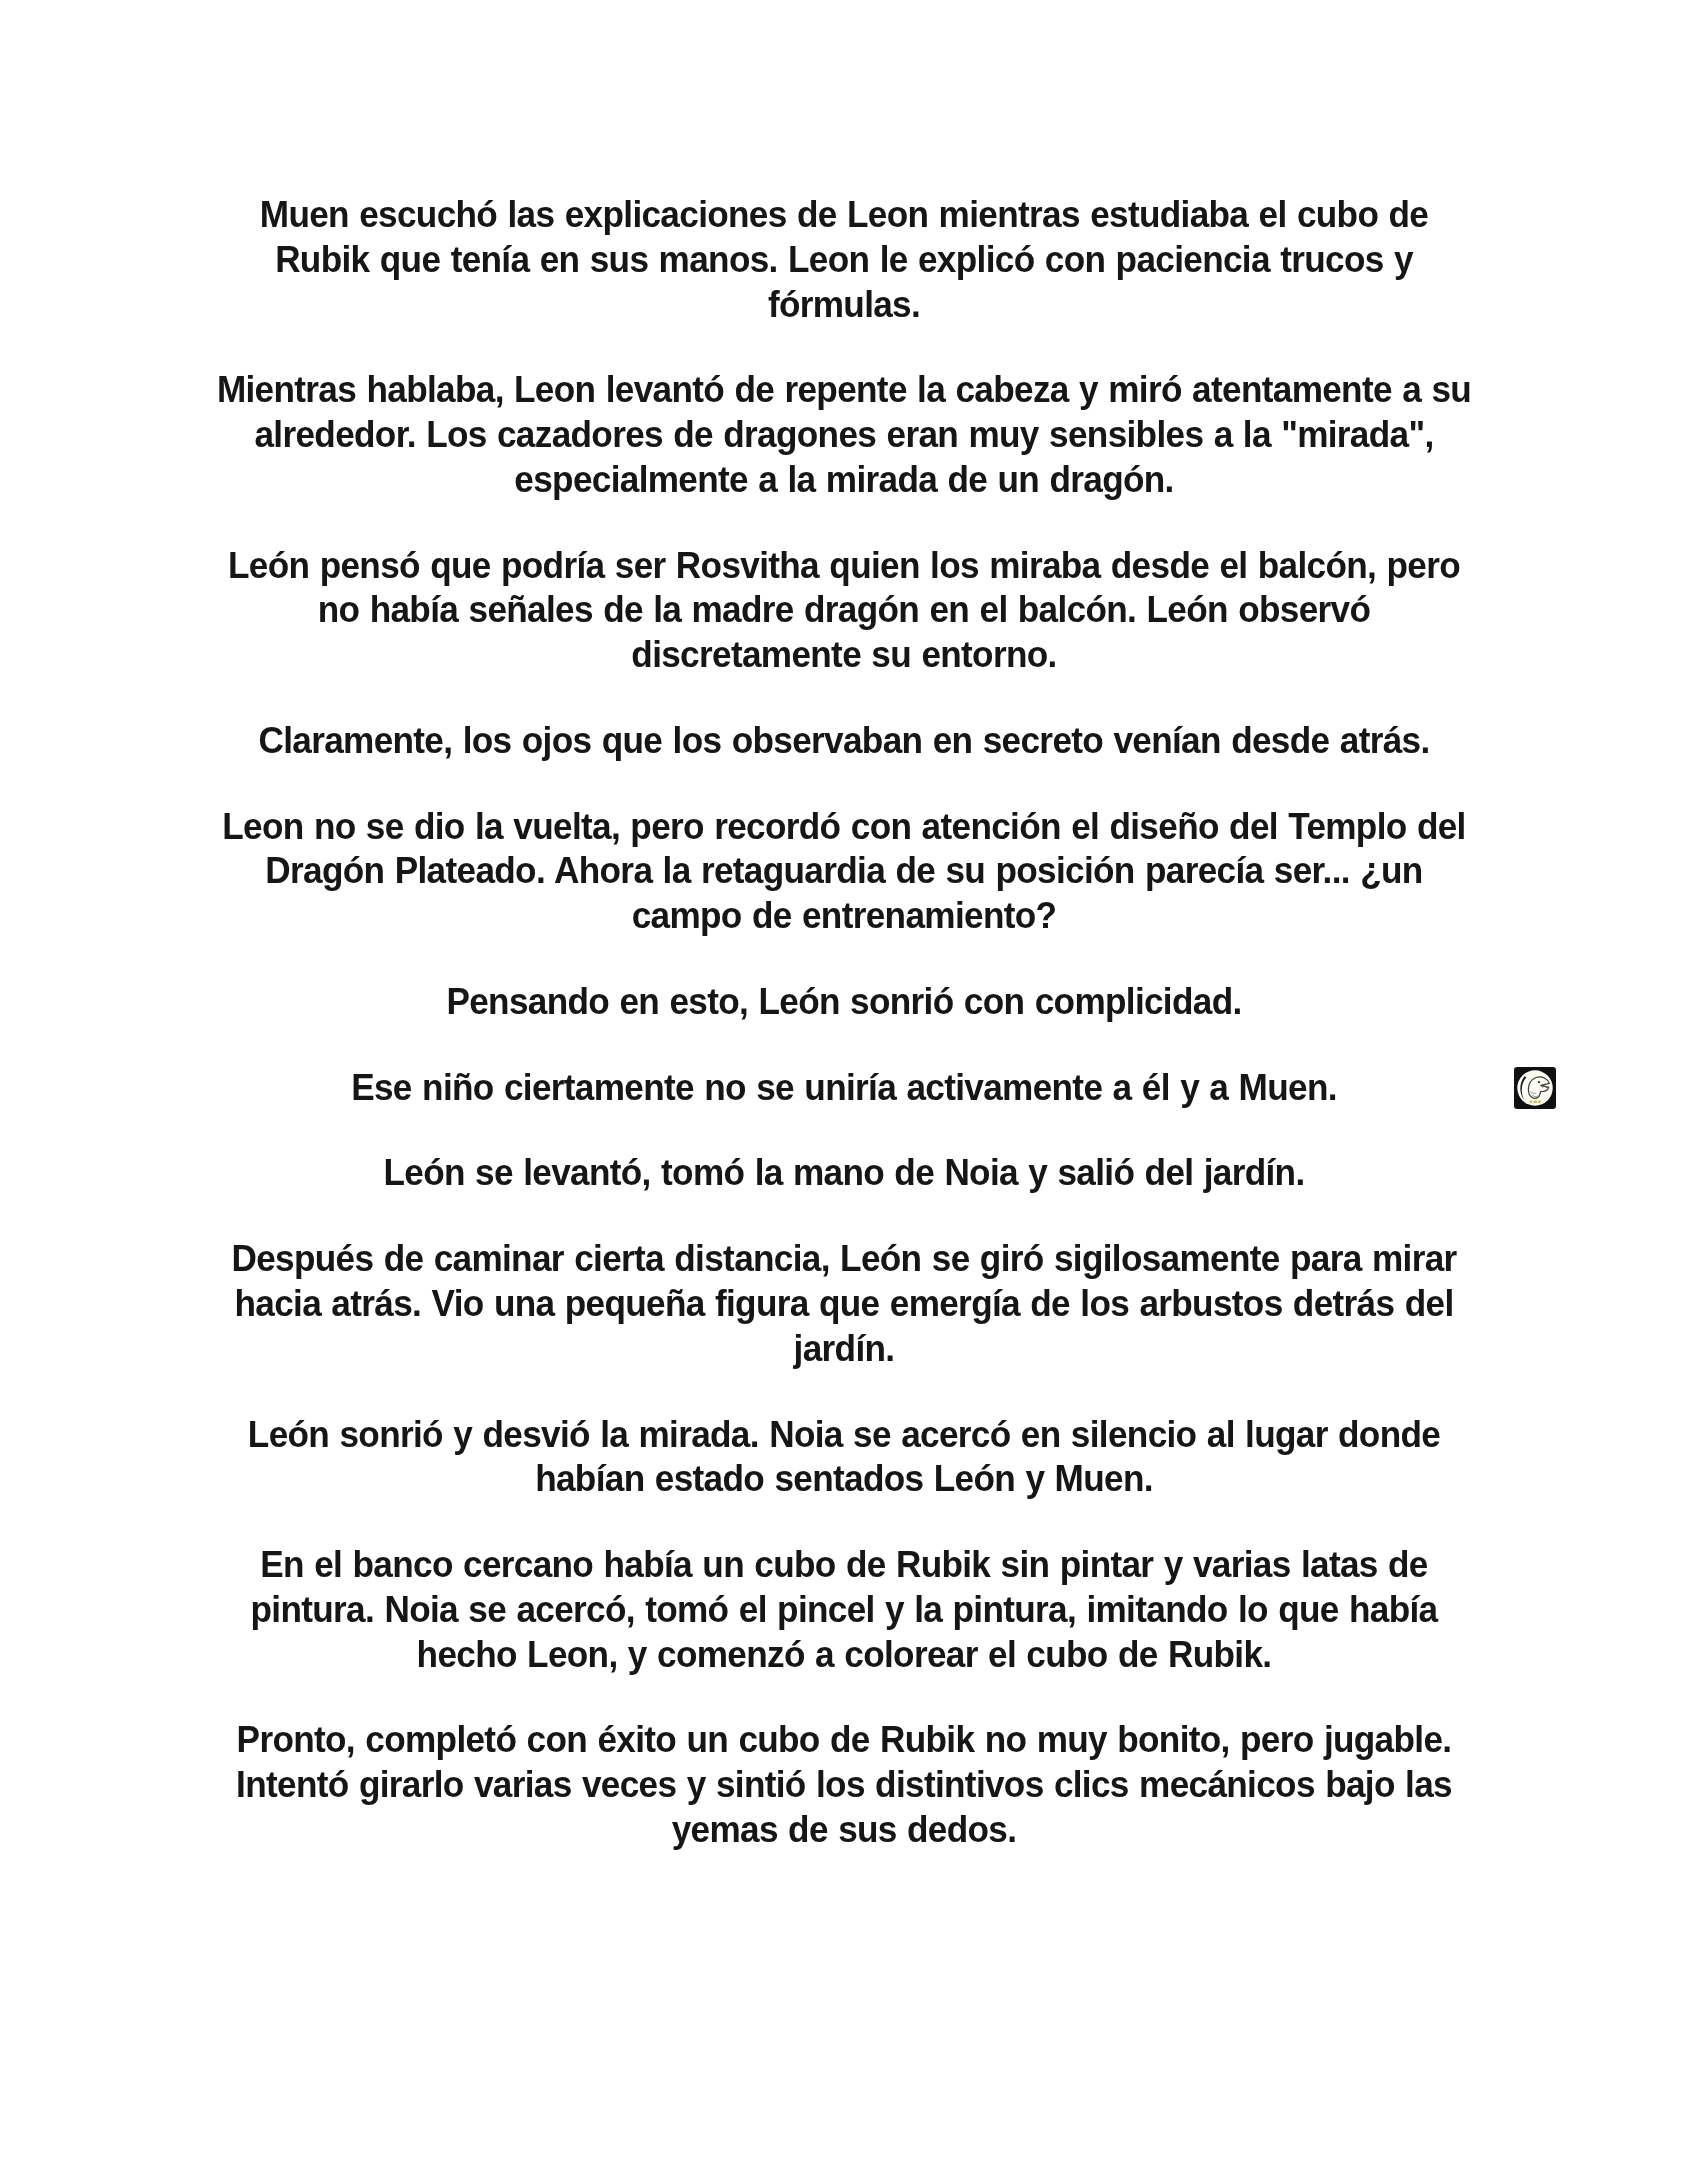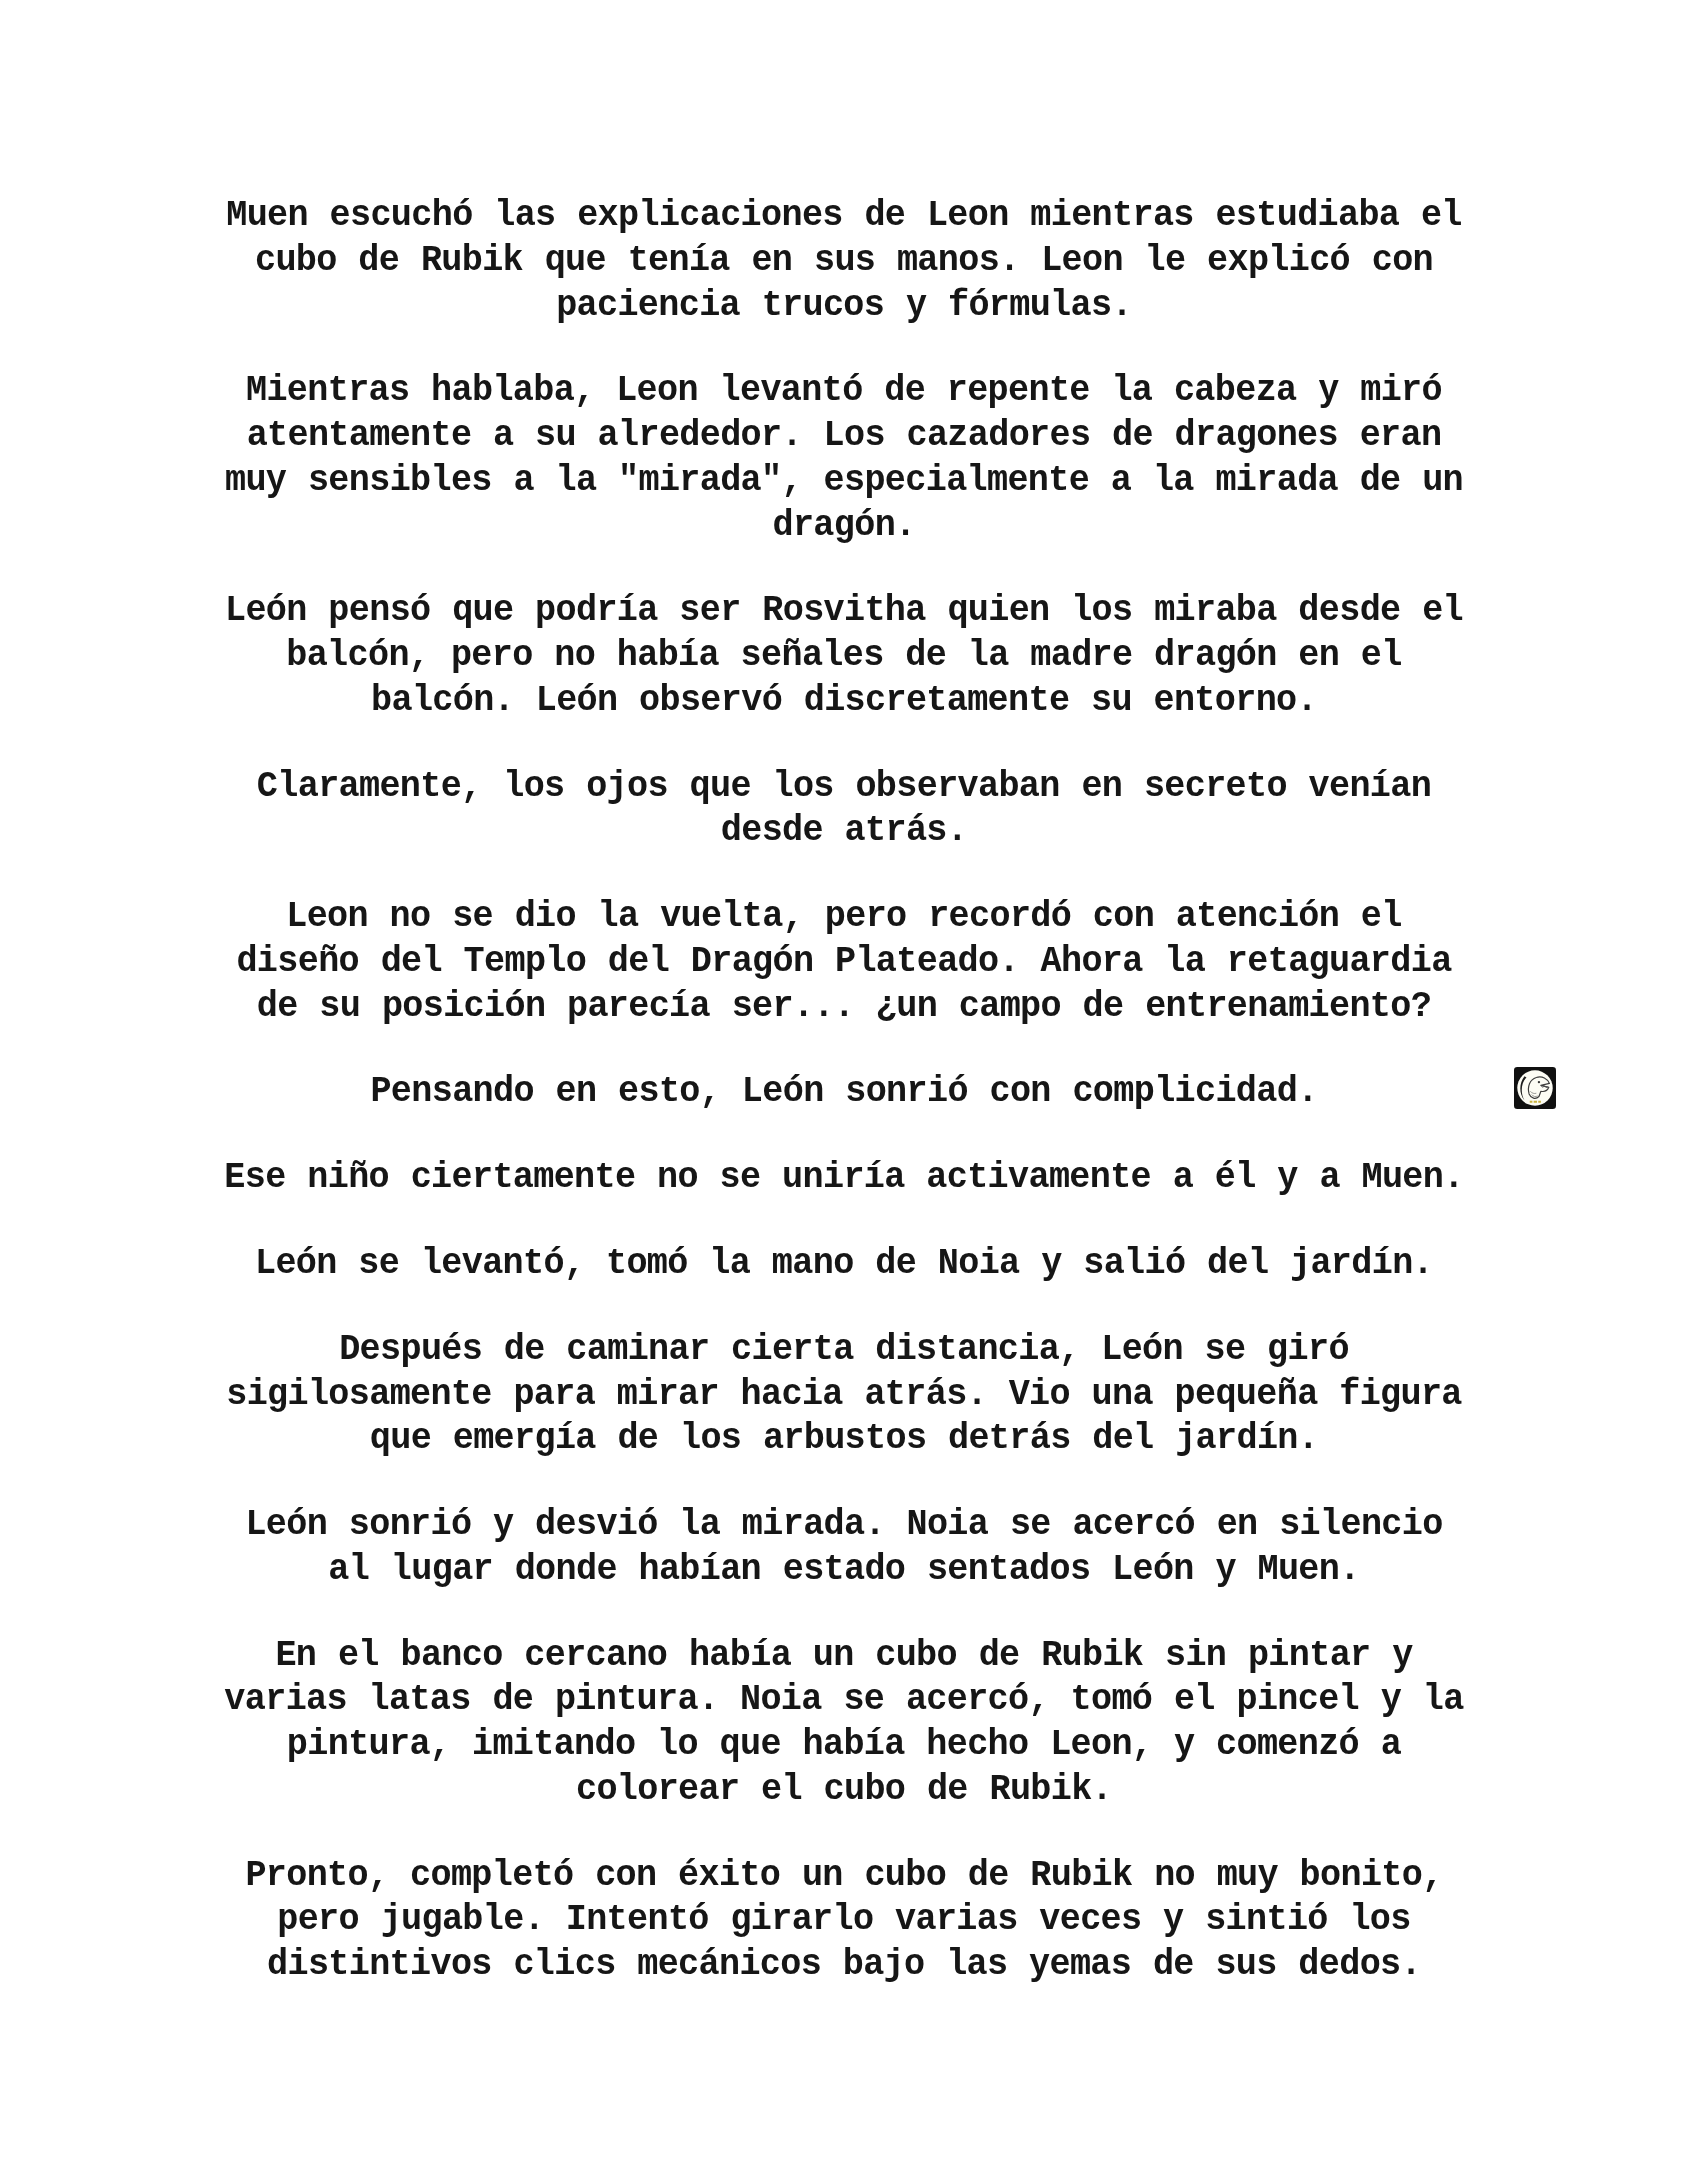--- a/index.html
+++ b/index.html
@@ -6,21 +6,21 @@
     margin: 0;
     padding: 0;
     background: #ffffff;
   }
   .page {
     position: relative;
     width: 1687px;
     height: 2183px;
     background: #ffffff;
     overflow: hidden;
-    font-family: Liberation Mono, monospace;
+    font-family: Liberation Sans, sans-serif;
   }
   .content {
     position: absolute;
     top: 193px;
     left: 50%;
     width: 1323px;
     transform: translateX(-50%) scaleX(0.95);
     transform-origin: 50% 0;
     text-align: center;
     color: #161616;

